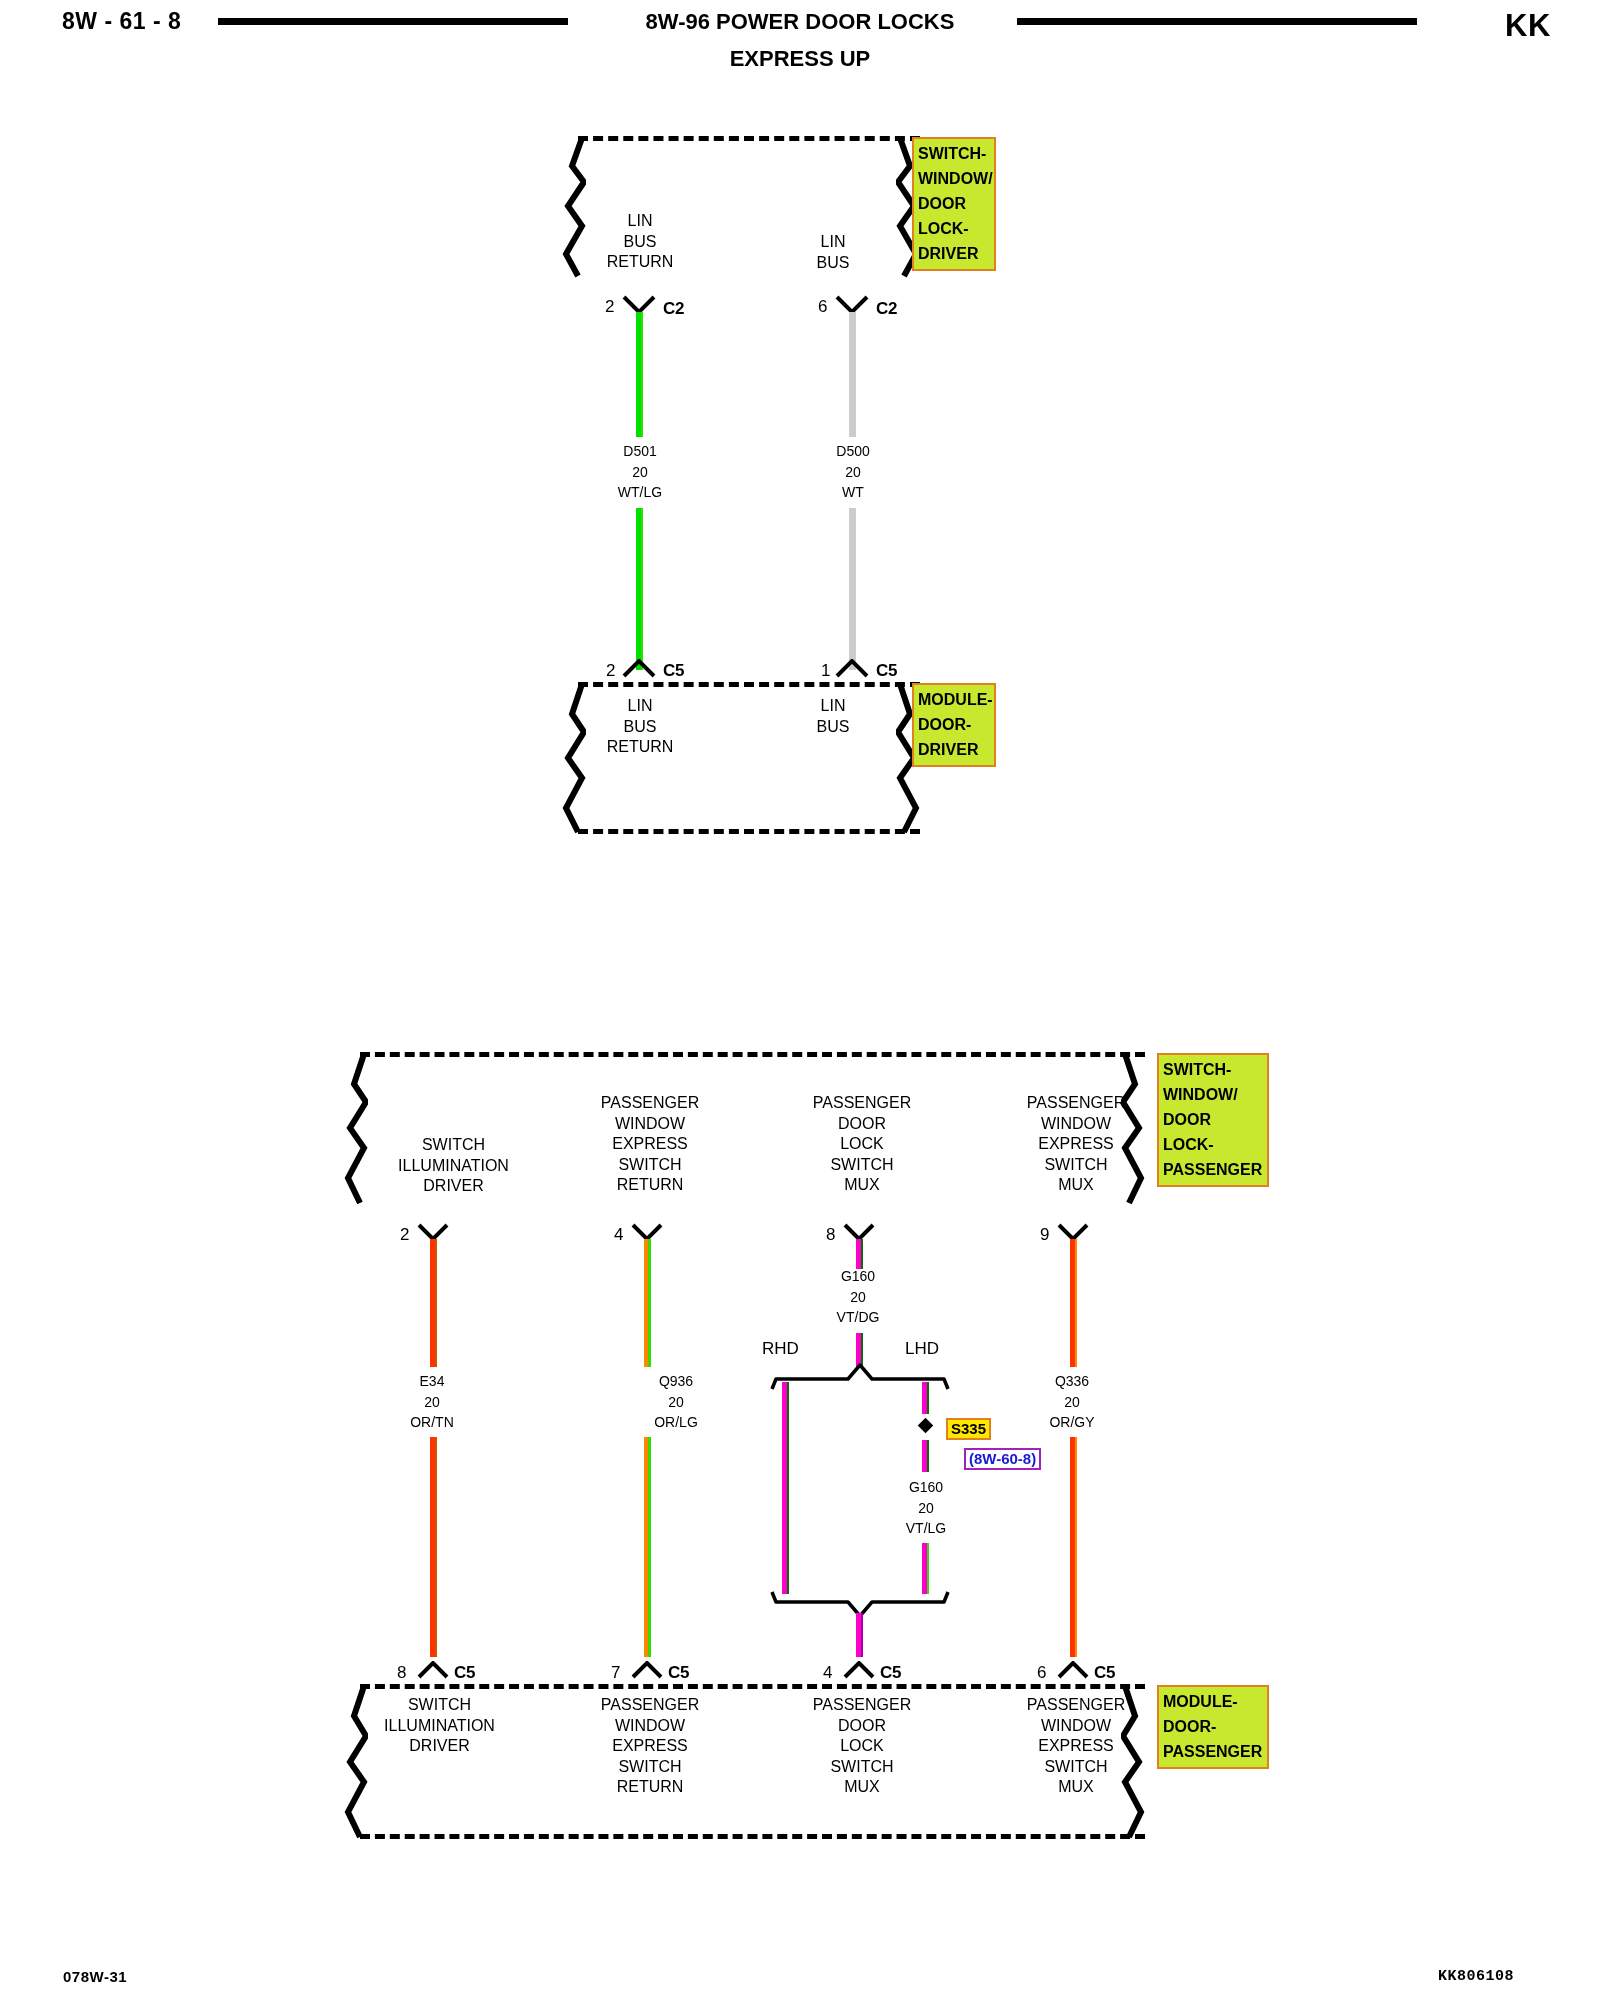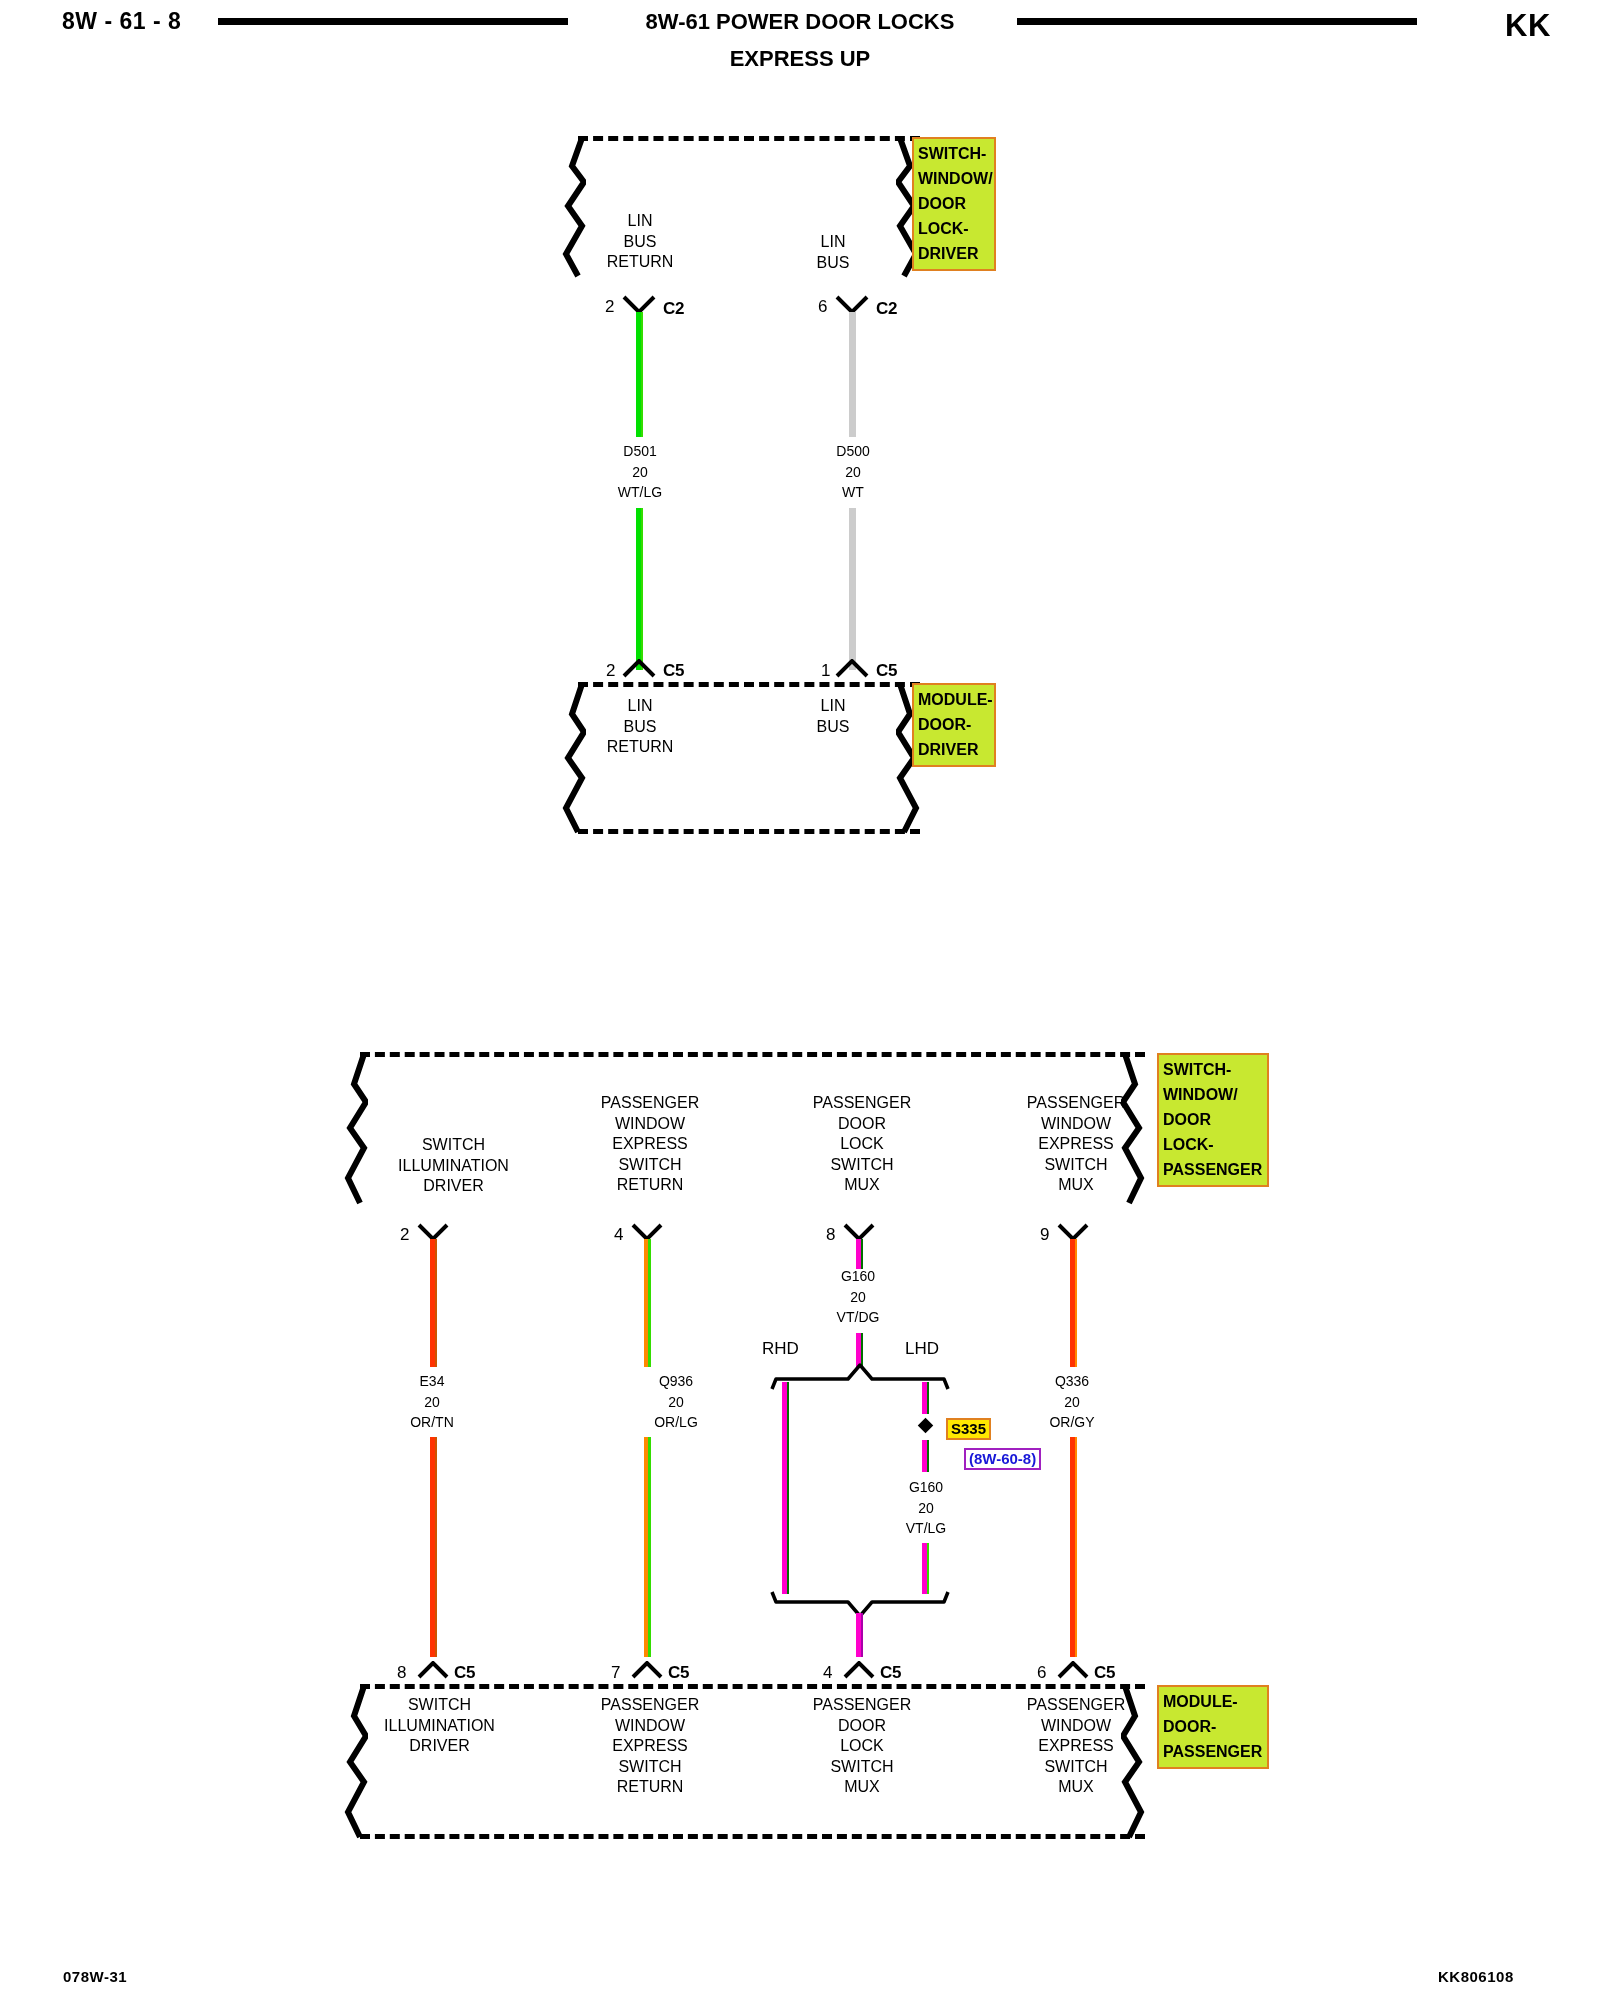--- a/index.html
+++ b/index.html
@@ -14,21 +14,21 @@
   .hdr-left{left:62px;top:8px;font-size:23px;font-weight:bold;letter-spacing:.5px;}
   .hdr-right{left:1505px;top:8px;font-size:31px;font-weight:bold;letter-spacing:.5px;}
   .hdr-title{left:0;top:9px;width:1600px;text-align:center;font-size:22px;font-weight:bold;}
   .hdr-sub{left:0;top:46px;width:1600px;text-align:center;font-size:22px;font-weight:bold;}
   .hdr-rule{height:7px;background:#000;top:18px;}
   .hdr-rule.l{left:218px;width:350px;}
   .hdr-rule.r{left:1017px;width:400px;}
   
   .ftr{top:1968px;font-size:15px;font-weight:bold;letter-spacing:.5px;}
   .ftr.l{left:63px;}
-  .ftr.r{left:1438px;}
+  .ftr.r{left:1438px;font-family:Liberation Mono, monospace;}
   
   .compbox{border-top:5px dashed #000;border-bottom:5px dashed #000;box-sizing:border-box;}
   .compbox.openbottom{border-bottom:none;}
   .wavy{position:absolute;width:34px;}
   .wavy svg{display:block;}
   
   .nametag{
     background:#c8e830;border:2px solid #e08020;
     font-size:16px;font-weight:bold;line-height:25px;
     padding:2px 4px 3px 4px;white-space:nowrap;
@@ -53,21 +53,21 @@
   }
   .diamond{position:absolute;width:11px;height:11px;background:#000;transform:rotate(45deg);}
   .sidelabel{position:absolute;font-size:17px;line-height:17px;}
 </style>
 </head>
 <body>
 
 <div class="abs" id="page-header">
   <div class="abs hdr-left">8W - 61 - 8</div>
   <div class="abs hdr-rule l"></div>
-  <div class="abs hdr-title">8W-61 POWER DOOR LOCKS</div>
+  <div class="abs hdr-title">8W-96 POWER DOOR LOCKS</div>
   <div class="abs hdr-sub">EXPRESS UP</div>
   <div class="abs hdr-rule r"></div>
   <div class="abs hdr-right">KK</div>
 </div>
 
 <div class="abs compbox openbottom" style="left:578px;top:136px;width:342px;height:142px;">
 </div>
 
 <div class="abs wavy" style="left:552px;top:136px;height:142px;">
   <svg width="34" height="142" viewBox="0 0 34 142">

